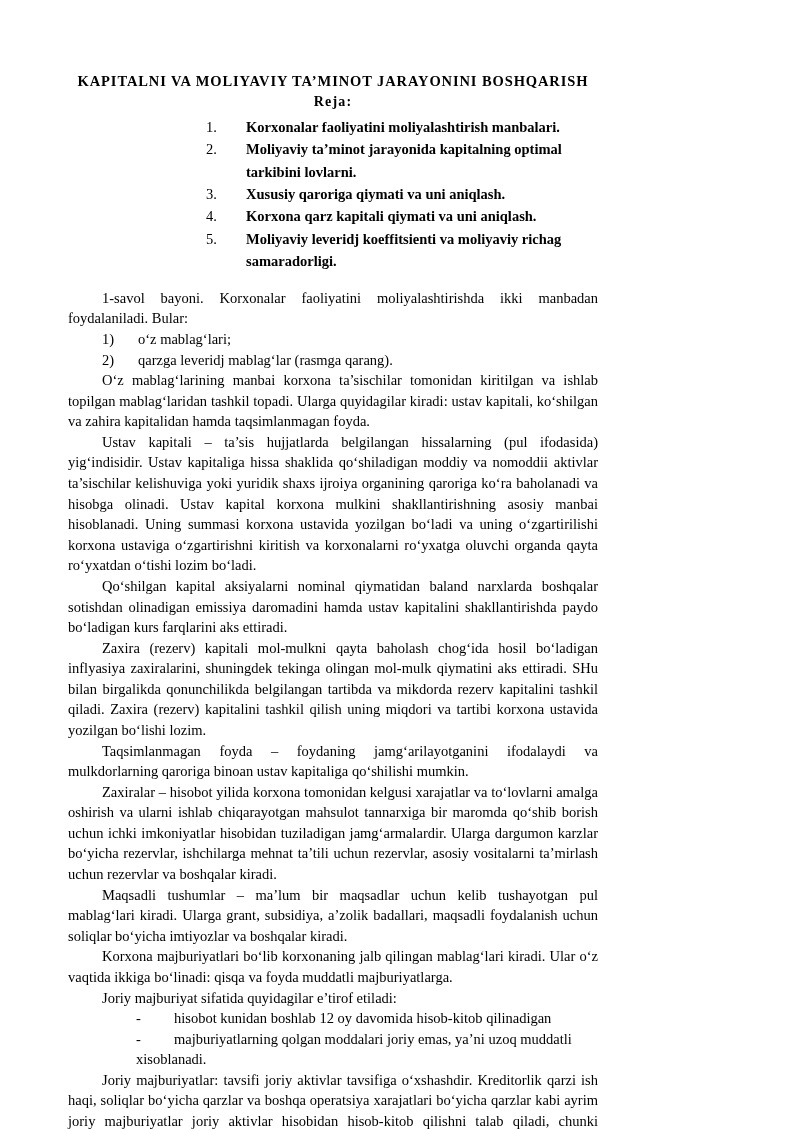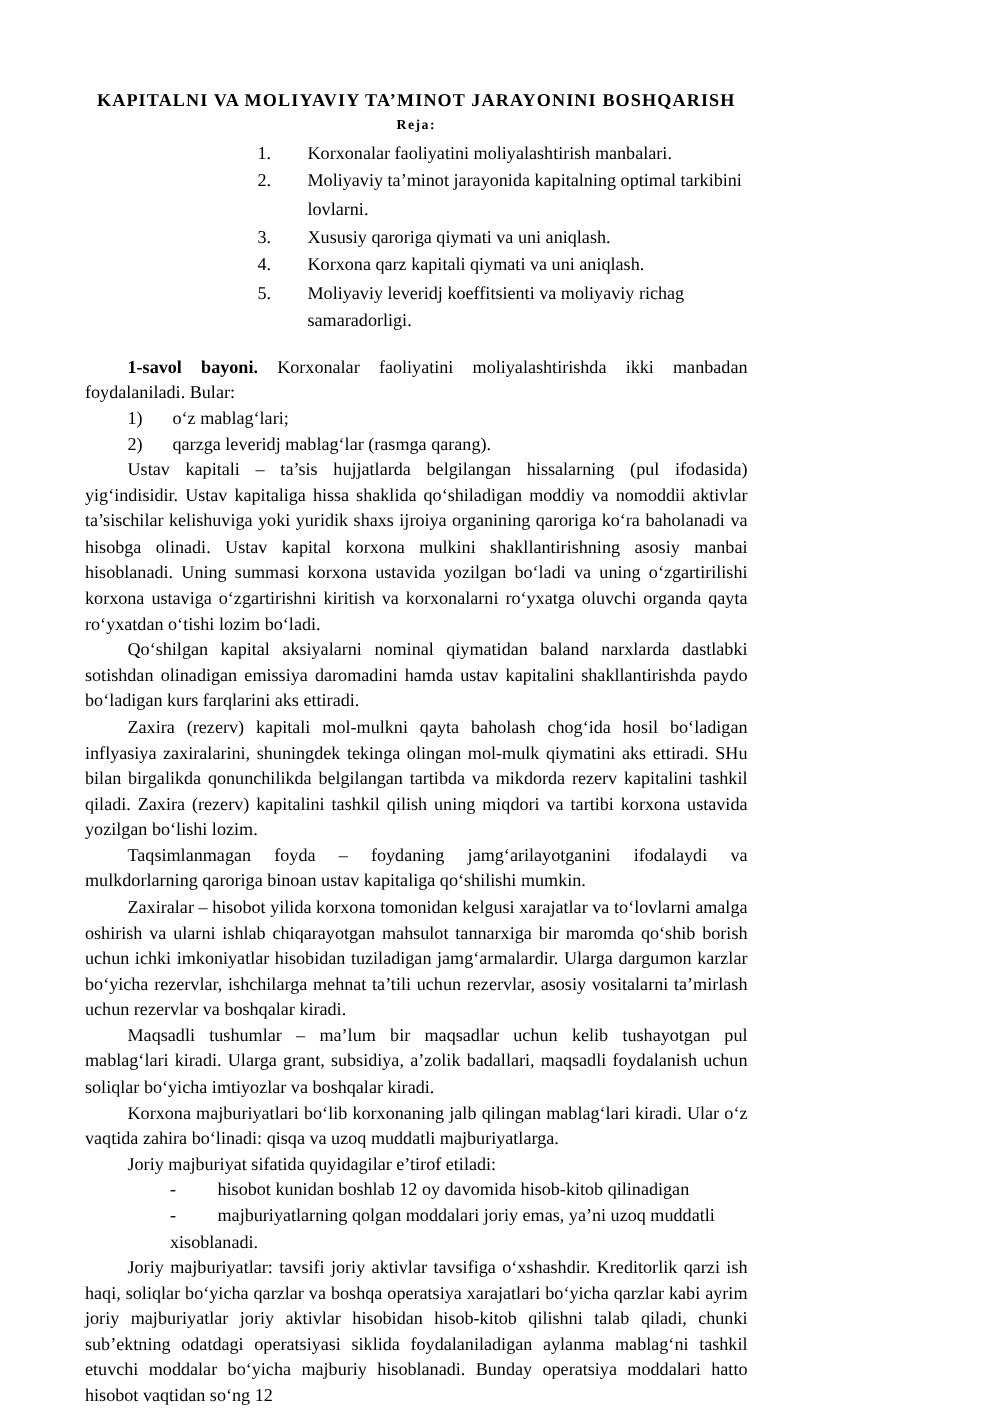--- a/index.html
+++ b/index.html
@@ -23,21 +23,21 @@
   .doc-title {
     text-align: center;
     font-size: 14.5px;
     font-weight: bold;
     letter-spacing: 0.9px;
     line-height: 1.35;
     margin: 0;
   }
   .reja-heading {
     text-align: center;
-    font-size: 11px;
+    font-size: 14px;
     font-weight: bold;
     letter-spacing: 1.2px;
     margin: 2px 0 6px 0;
   }
   .reja-list {
     margin: 0 0 0 0;
     padding: 0;
     list-style: none;
   }
   .reja-item {
@@ -46,36 +46,37 @@
     line-height: 1.55;
     padding-left: 138px;
   }
   .reja-num {
     width: 40px;
     flex: 0 0 40px;
     text-align: left;
   }
   .reja-text {
     flex: 1 1 auto;
+    font-weight: bold;
   }
   .spacer {
     height: 15px;
   }
   p.body {
     margin: 0;
     font-size: 14.5px;
     line-height: 1.42;
     text-align: justify;
     text-justify: inter-word;
   }
   p.indent {
     text-indent: 34px;
   }
   .bold {
-    font-weight: bold;
+    font-weight: normal;
     margin-top: 28px;
   }
   .sub-list {
     margin: 0;
     padding: 0;
     list-style: none;
   }
   .sub-item {
     display: flex;
     font-size: 14.5px;
@@ -146,27 +147,28 @@
     <li class="sub-item">
       <span class="sub-num">1)</span>
       <span class="sub-text">o‘z mablag‘lari;</span>
     </li>
     <li class="sub-item">
       <span class="sub-num">2)</span>
       <span class="sub-text">qarzga leveridj mablag‘lar (rasmga qarang).</span>
     </li>
   </ul>
 
+  <p class="body indent">O‘z mablag‘larining manbai korxona ta’sischilar tomonidan kiritilgan va ishlab topilgan mablag‘laridan tashkil topadi. Ularga quyidagilar kiradi: ustav kapitali, ko‘shilgan va zahira kapitalidan hamda taqsimlanmagan foyda.</p>
   <p class="body indent">Ustav kapitali – ta’sis hujjatlarda belgilangan hissalarning (pul ifodasida) yig‘indisidir. Ustav kapitaliga hissa shaklida qo‘shiladigan moddiy va nomoddii aktivlar ta’sischilar kelishuviga yoki yuridik shaxs ijroiya organining qaroriga ko‘ra baholanadi va hisobga olinadi. Ustav kapital korxona mulkini shakllantirishning asosiy manbai hisoblanadi. Uning summasi korxona ustavida yozilgan bo‘ladi va uning o‘zgartirilishi korxona ustaviga o‘zgartirishni kiritish va korxonalarni ro‘yxatga oluvchi organda qayta ro‘yxatdan o‘tishi lozim bo‘ladi.</p>
-  <p class="body indent">Qo‘shilgan kapital aksiyalarni nominal qiymatidan baland narxlarda dastlabki sotishdan olinadigan emissiya daromadini hamda ustav kapitalini shakllantirishda paydo bo‘ladigan kurs farqlarini aks ettiradi.</p>
+  <p class="body indent">Qo‘shilgan kapital aksiyalarni nominal qiymatidan baland narxlarda boshqalar sotishdan olinadigan emissiya daromadini hamda ustav kapitalini shakllantirishda paydo bo‘ladigan kurs farqlarini aks ettiradi.</p>
   <p class="body indent">Zaxira (rezerv) kapitali mol-mulkni qayta baholash chog‘ida hosil bo‘ladigan inflyasiya zaxiralarini, shuningdek tekinga olingan mol-mulk qiymatini aks ettiradi. SHu bilan birgalikda qonunchilikda belgilangan tartibda va mikdorda rezerv kapitalini tashkil qiladi. Zaxira (rezerv) kapitalini tashkil qilish uning miqdori va tartibi korxona ustavida yozilgan bo‘lishi lozim.</p>
   <p class="body indent">Taqsimlanmagan foyda – foydaning jamg‘arilayotganini ifodalaydi va mulkdorlarning qaroriga binoan ustav kapitaliga qo‘shilishi mumkin.</p>
   <p class="body indent">Zaxiralar – hisobot yilida korxona tomonidan kelgusi xarajatlar va to‘lovlarni amalga oshirish va ularni ishlab chiqarayotgan mahsulot tannarxiga bir maromda qo‘shib borish uchun ichki imkoniyatlar hisobidan tuziladigan jamg‘armalardir. Ularga dargumon karzlar bo‘yicha rezervlar, ishchilarga mehnat ta’tili uchun rezervlar, asosiy vositalarni ta’mirlash uchun rezervlar va boshqalar kiradi.</p>
   <p class="body indent">Maqsadli tushumlar – ma’lum bir maqsadlar uchun kelib tushayotgan pul mablag‘lari kiradi. Ularga grant, subsidiya, a’zolik badallari, maqsadli foydalanish uchun soliqlar bo‘yicha imtiyozlar va boshqalar kiradi.</p>
-  <p class="body indent">Korxona majburiyatlari bo‘lib korxonaning jalb qilingan mablag‘lari kiradi. Ular o‘z vaqtida zahira bo‘linadi: qisqa va uzoq muddatli majburiyatlarga.</p>
+  <p class="body indent">Korxona majburiyatlari bo‘lib korxonaning jalb qilingan mablag‘lari kiradi. Ular o‘z vaqtida ikkiga bo‘linadi: qisqa va foyda muddatli majburiyatlarga.</p>
   <p class="body indent">Joriy majburiyat sifatida quyidagilar e’tirof etiladi:</p>
 
   <div class="dash-item">
     <span class="dash-mark">-</span>
     <span class="dash-text">hisobot kunidan boshlab 12 oy davomida hisob-kitob qilinadigan</span>
   </div>
 
   <div class="dash-item">
     <span class="dash-mark">-</span>
     <span class="dash-text">majburiyatlarning qolgan moddalari joriy emas, ya’ni uzoq muddatli</span>

